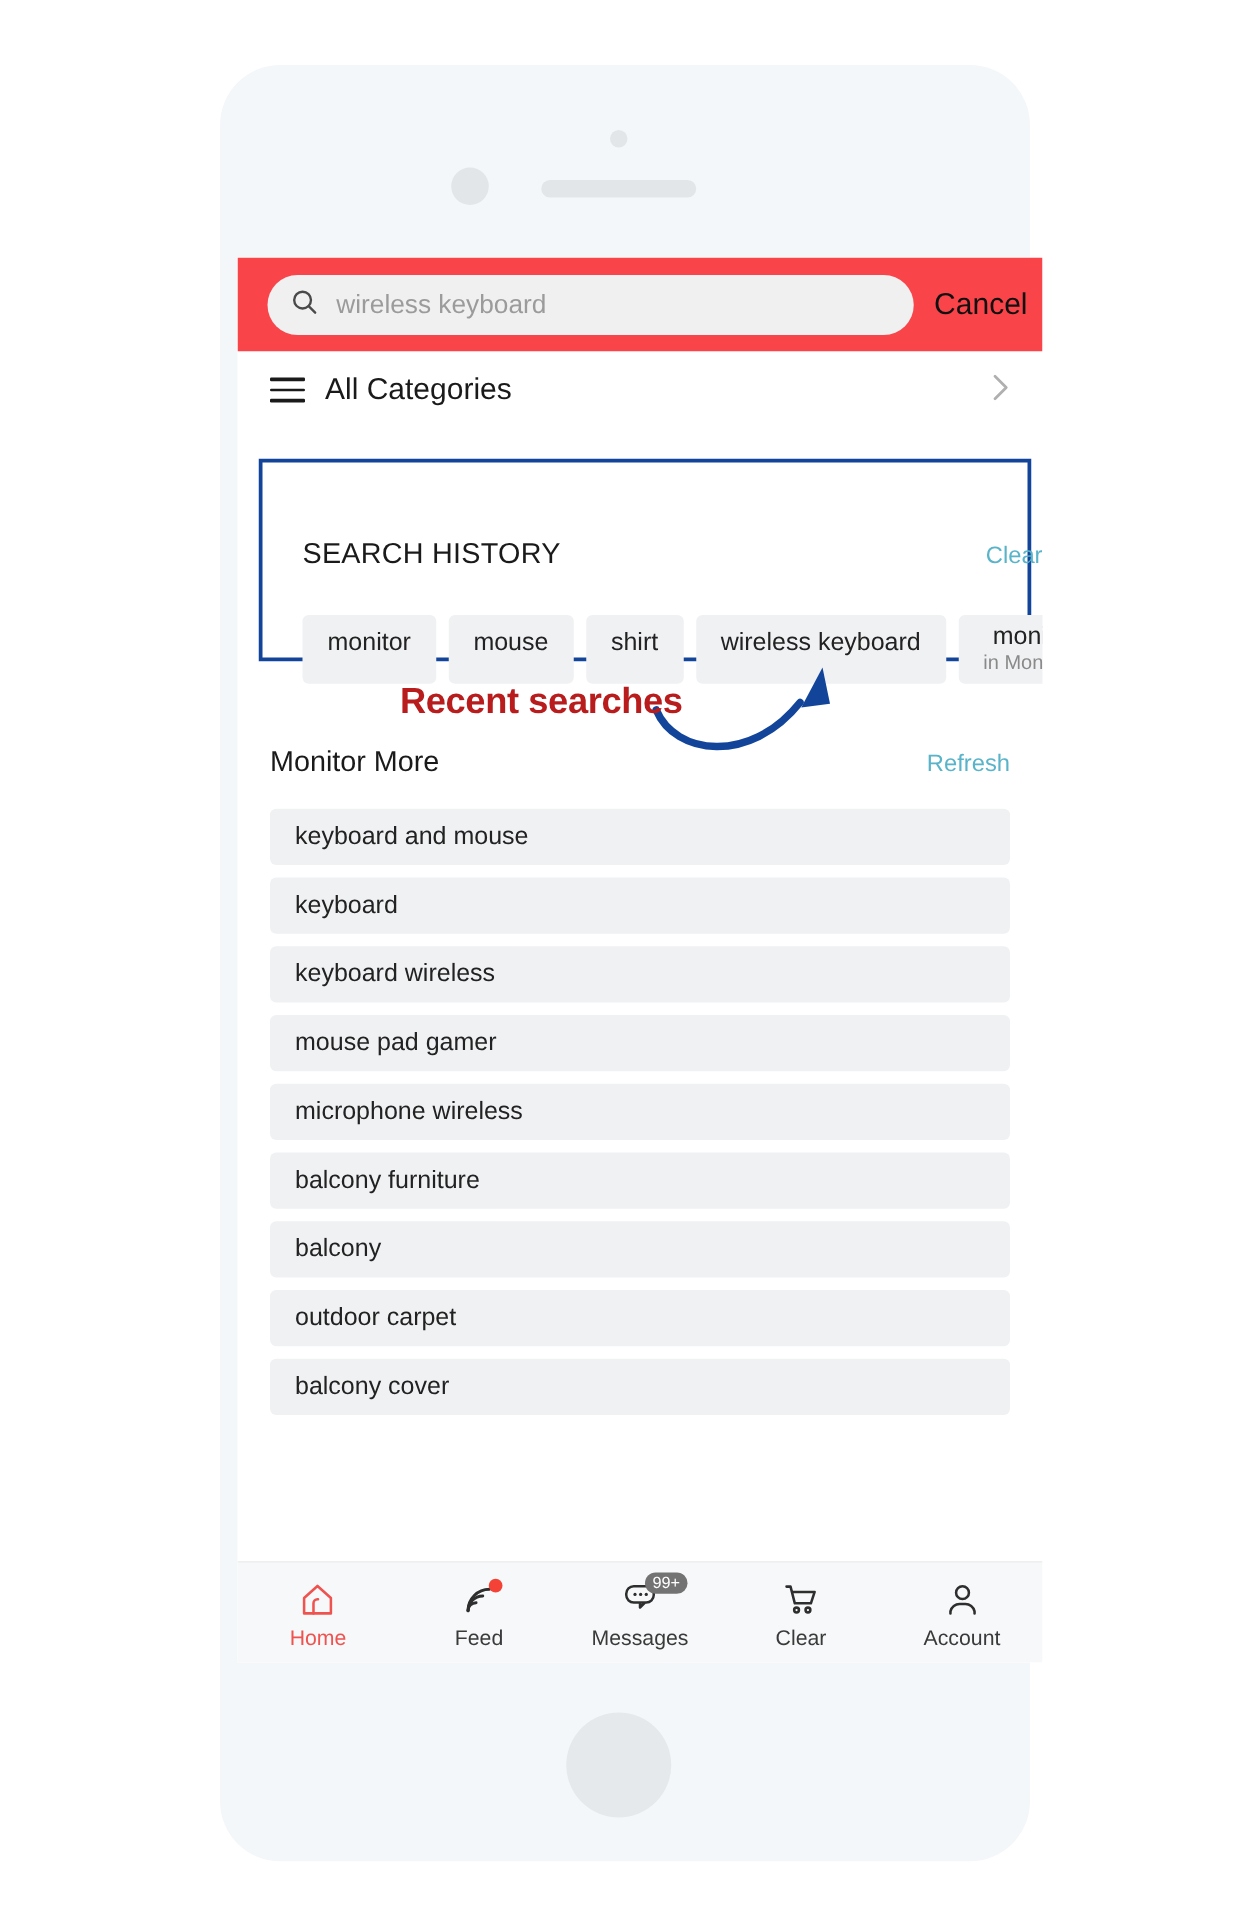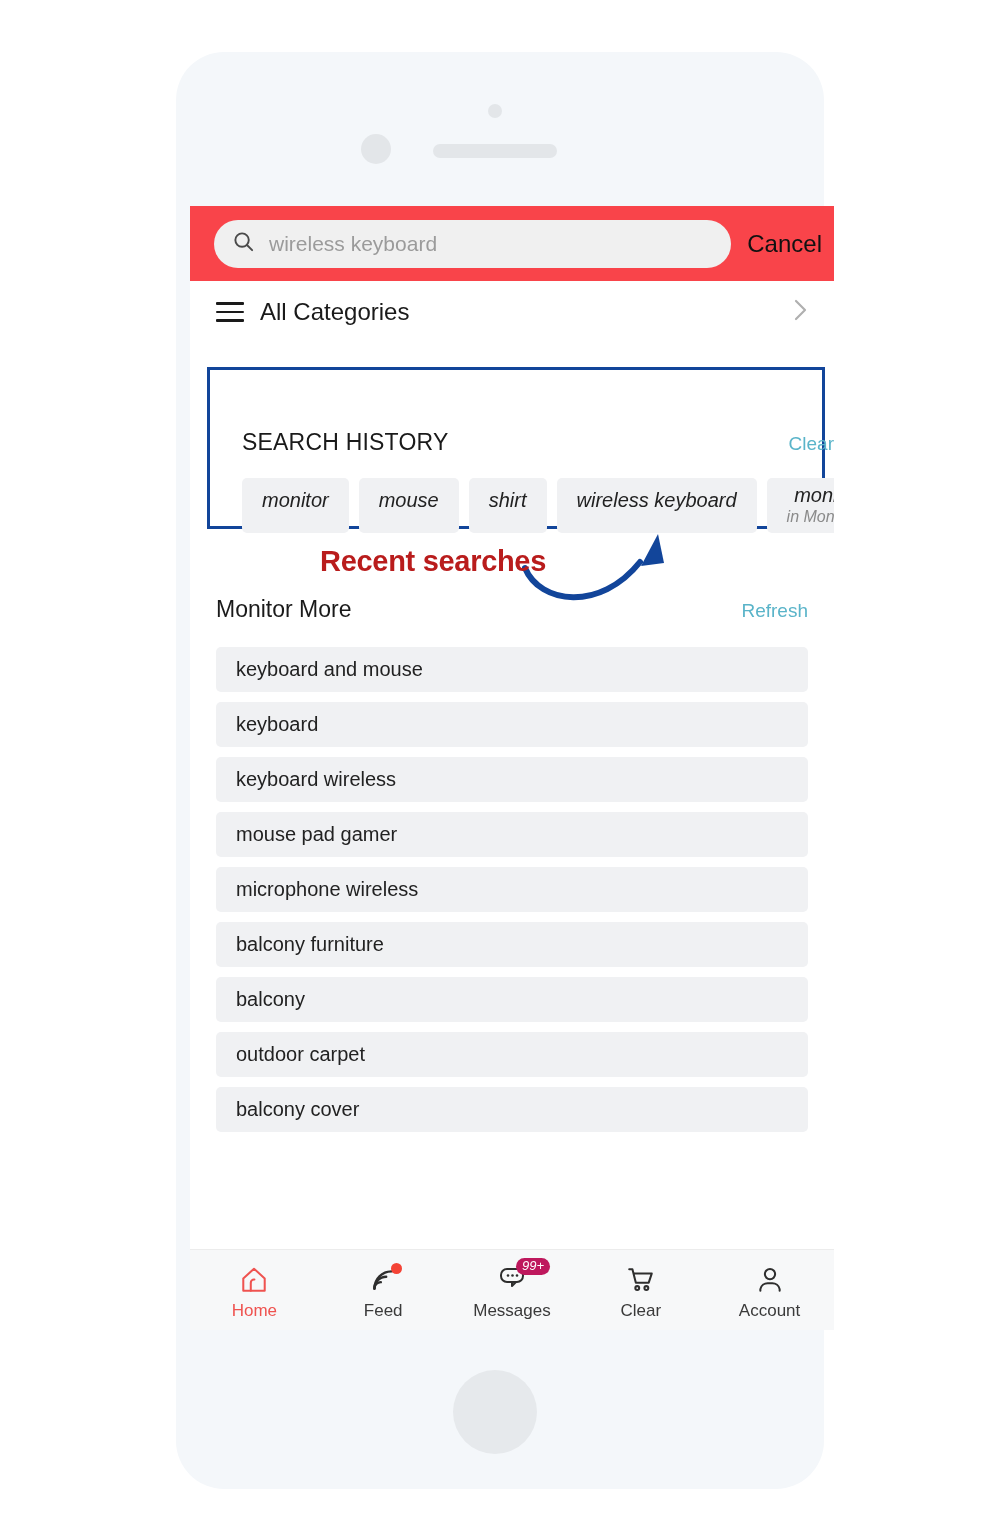--- a/index.html
+++ b/index.html
@@ -194,23 +194,22 @@
     box-sizing: border-box;
   }
   #history-inner {
     position: absolute;
     left: 26px;
     top: 175px;
     width: 620px;
   }
   #history-inner .section-head { width: 592px; margin-top: 48px; }
   #history-chips {
-    margin-top: 22px;
+    margin-top: 36px;
     flex-wrap: nowrap;
-    font-style: italic;
   }
 
   
   #discover-block {
     position: absolute;
     left: 0;
     top: 390px;
     width: 100%;
     box-sizing: border-box;
   }
@@ -275,28 +274,27 @@
     top: -1px;
     width: 11px;
     height: 11px;
     border-radius: 50%;
     background: #f44336;
   }
   .nav-badge {
     position: absolute;
     left: 20px;
     top: -6px;
-    background: #be185d;
+    background: #737373;
     color: #ffffff;
     font-size: 13px;
     border-radius: 9px;
     padding: 1px 6px 2px;
     line-height: 1.15;
     white-space: nowrap;
-    font-style: italic;
   }
 </style>
 </head>
 <body>
 
 <div id="phone-frame"></div>
 <div id="phone-sensor-dot"></div>
 <div id="phone-camera"></div>
 <div id="phone-speaker"></div>
 <div id="phone-home-button"></div>

